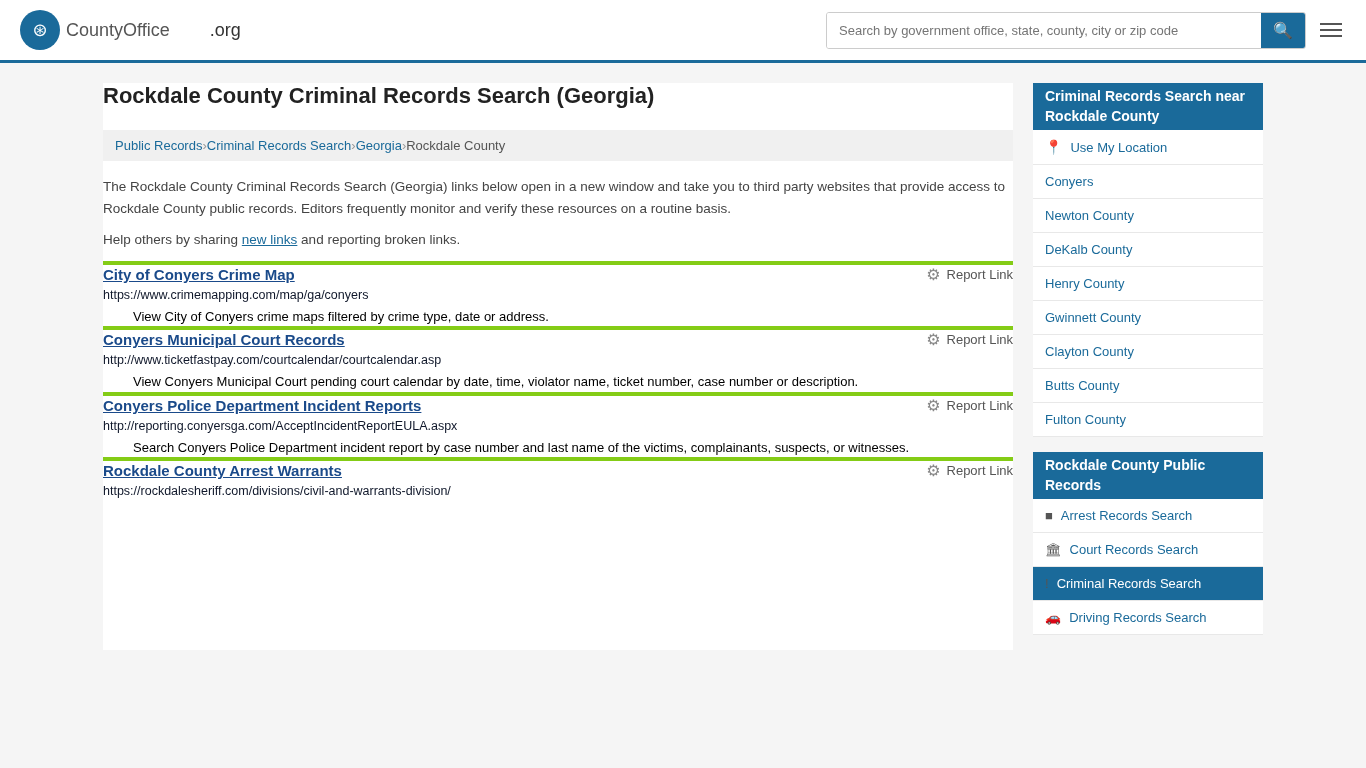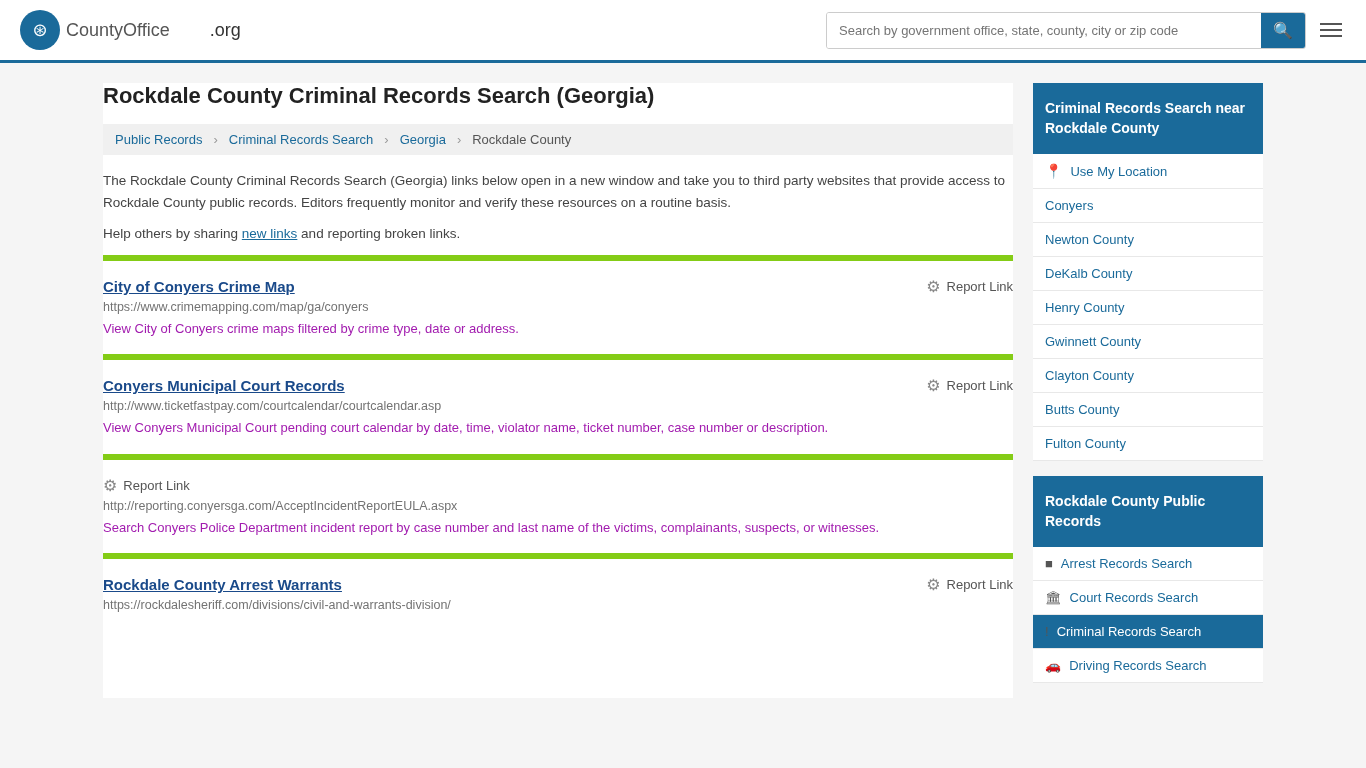--- a/index.html
+++ b/index.html
@@ -98,51 +98,51 @@
     
     .content {
       flex: 1;
       background: #fff;
     }
 
     .page-title {
       font-size: 22px;
       font-weight: bold;
       color: #222;
-      margin-bottom: 15px;
+      margin-bottom: 21px;
     }
 
     .breadcrumb {
       background: #f0f0f0;
       padding: 8px 12px;
       font-size: 13px;
       color: #555;
       margin-bottom: 15px;
       display: flex;
       align-items: center;
-      gap: 11px;
+      gap: 0;
     }
     .breadcrumb a {
       color: #1a6a9a;
       text-decoration: none;
     }
     .breadcrumb .sep { color: #999; }
 
     .description {
       font-size: 13.5px;
       color: #444;
       line-height: 1.6;
       margin-bottom: 10px;
     }
     .description a { color: #1a6a9a; text-decoration: underline; }
 
     
     .result-item {
-      border-top: 6px solid #84cc16;
-      padding: 16px 0;
+      border-top: 4px solid #84cc16;
+      padding: 0 0;
     }
     .result-header {
       display: flex;
       align-items: center;
       justify-content: space-between;
       margin-bottom: 4px;
     }
     .result-title {
       font-size: 15px;
       font-weight: bold;
@@ -158,44 +158,45 @@
       font-size: 13px;
       cursor: pointer;
       background: none;
       border: none;
     }
     .report-icon {
       font-size: 16px;
       color: #888;
     }
     .result-url {
-      color: #737373;
+      color: #0f172a;
       font-size: 12.5px;
       margin-bottom: 5px;
     }
     .result-desc {
       font-size: 13px;
-      color: #a21caf;
+      color: #000000;
       line-height: 1.5;
+      margin-left: 30px;
     }
 
     
     .sidebar {
       width: 230px;
       flex-shrink: 0;
     }
 
     .sidebar-section {
       background: #fff;
       margin-bottom: 15px;
     }
     .sidebar-header {
       background: #1a6a9a;
       color: white;
-      padding: 16px 12px;
+      padding: 4px 12px;
       font-size: 14px;
       font-weight: bold;
       line-height: 1.4;
     }
     .sidebar-list {
       list-style: none;
     }
     .sidebar-list li {
       border-bottom: 1px solid #e8e8e8;
     }
@@ -296,20 +297,21 @@
           <span class="report-icon">⚙</span>
           <span>Report Link</span>
         </button>
       </div>
       <div class="result-url">http://www.ticketfastpay.com/courtcalendar/courtcalendar.asp</div>
       <div class="result-desc">View Conyers Municipal Court pending court calendar by date, time, violator name, ticket number, case number or description.</div>
     </div>
 
     <div class="result-item">
       <div class="result-header">
+        <a class="result-title" href="#">Conyers Police Department Incident Reports</a>
         <button class="report-link-btn">
           <span class="report-icon">⚙</span>
           <span>Report Link</span>
         </button>
       </div>
       <div class="result-url">http://reporting.conyersga.com/AcceptIncidentReportEULA.aspx</div>
       <div class="result-desc">Search Conyers Police Department incident report by case number and last name of the victims, complainants, suspects, or witnesses.</div>
     </div>
 
     <div class="result-item">

